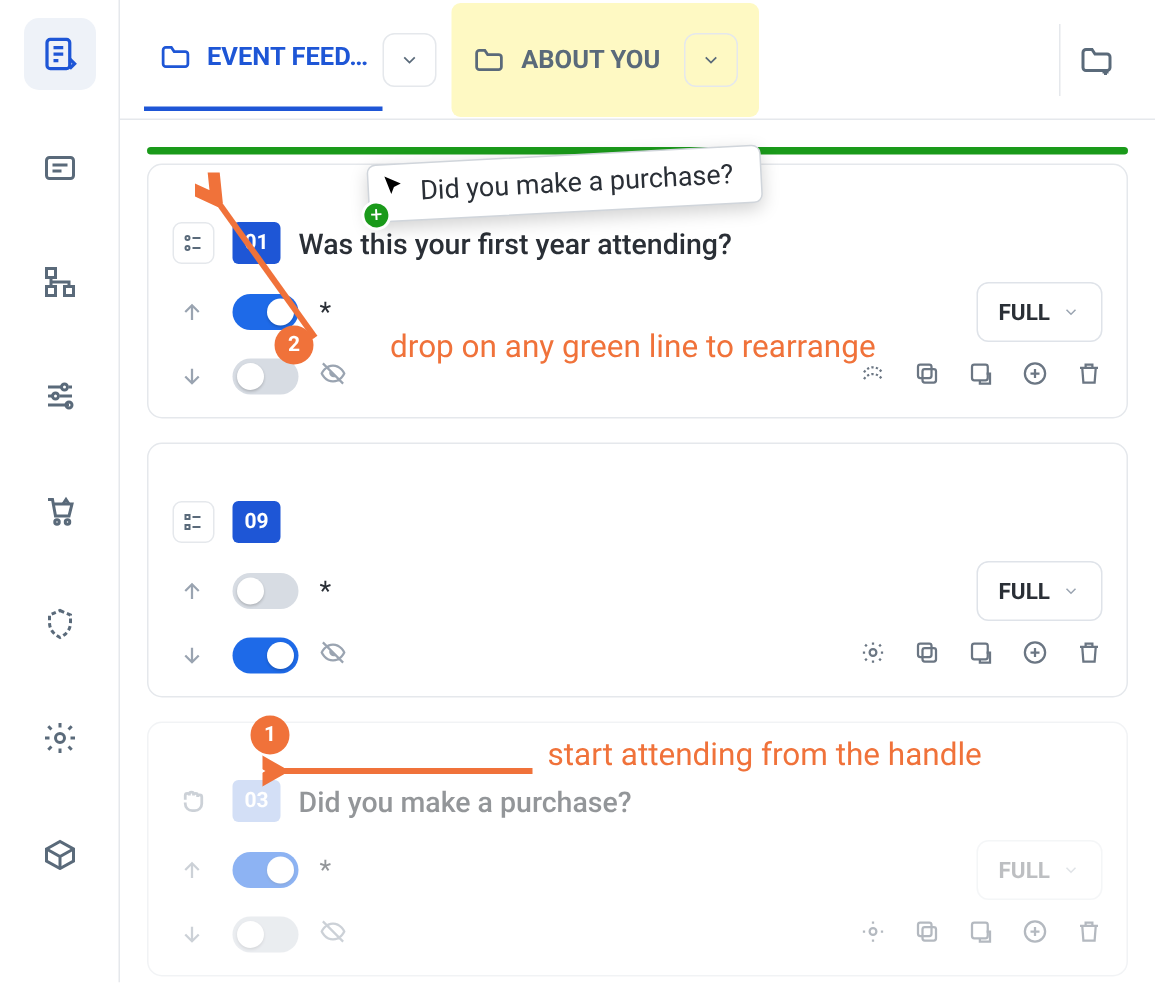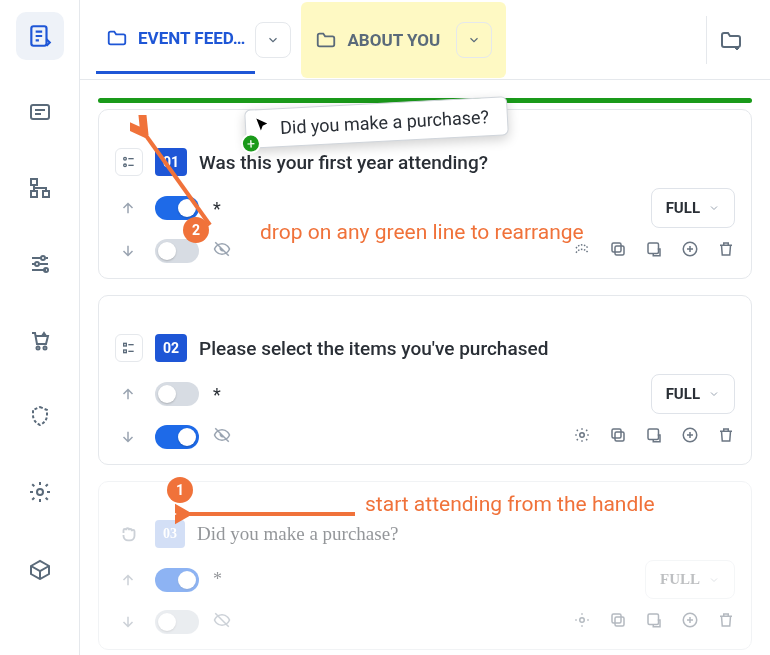--- a/index.html
+++ b/index.html
@@ -12,21 +12,21 @@
 .tabs { display: flex; align-items: center; border-bottom: 1px solid #e5e8ec; height: 80px; padding: 0 16px; gap: 0; }
 .tab { display: flex; align-items: center; gap: 10px; padding: 8px 10px; border-radius: 6px; cursor: pointer; color: #5a6a7a; font-weight: 700; font-size: 17px; }
 .tab.active { color: #1e56d6; border-bottom: 3px solid #1e56d6; padding-bottom: 22px; padding-top:22px; border-radius:0; }
 .tab.inactive { background: #fef9c3; padding: 20px 14px; }
 .chev-box { width: 36px; height: 36px; border: 1px solid #e5e8ec; border-radius: 8px; display: flex; align-items: center; justify-content: center; color: #5a6a7a; cursor: pointer; }
 .tabs-spacer { flex: 1; }
 .add-tab { width: 48px; height: 48px; display: flex; align-items: center; justify-content: center; color: #5a6a7a; border-left: 1px solid #e5e8ec; cursor: pointer; }
 .content { flex: 1; padding: 18px 18px; overflow: hidden; position: relative; }
 .drop-line { height: 5px; background: #1a9a1a; border-radius: 4px; margin-bottom: 6px; }
 .card { background: #fff; border: 1px solid #e5e8ec; border-radius: 10px; padding: 14px 16px 14px 16px; margin-bottom: 16px; position: relative; }
-.card.ghost { opacity: 0.5; font-family: Liberation Serif, serif; }
+.card.ghost { opacity: 0.5; }
 .card-head { display: flex; align-items: center; gap: 12px; margin-top: 24px; }
 .type-icon { width: 28px; height: 28px; border: 1px solid #e5e8ec; border-radius: 6px; display: flex; align-items: center; justify-content: center; color: #5a6a7a; }
 .num-badge { background: #1e56d6; color: #fff; font-weight: 700; font-size: 14px; padding: 6px 8px; border-radius: 4px; min-width: 30px; text-align: center; }
 .num-badge.ghost { background: #a9c1ee; }
 .q-title { font-size: 19px; color: #2a2f36; font-weight: 500; }
 .rows { margin-top: 12px; display: flex; flex-direction: column; gap: 10px; }
 .row { display: flex; align-items: center; gap: 14px; }
 .arrow-btn { width: 26px; height: 26px; display: flex; align-items: center; justify-content: center; color: #9aa4b1; cursor: pointer; }
 .toggle { width: 44px; height: 24px; border-radius: 12px; position: relative; cursor: pointer; }
 .toggle .knob { width: 18px; height: 18px; border-radius: 50%; background: #fff; position: absolute; top: 3px; box-shadow: 0 1px 2px rgba(0,0,0,0.2); }
@@ -218,22 +218,21 @@
       <div class="card">
         <div class="card-head">
           <div class="type-icon">
             <svg width="16" height="16" viewBox="0 0 24 24" fill="none" stroke="currentColor" stroke-width="2">
                 <rect x="4" y="5" width="4" height="4"></rect>
                 <path d="M11 7h8"></path>
                 <rect x="4" y="15" width="4" height="4"></rect>
                 <path d="M11 17h8"></path>
               </svg>
           </div>
-          <div class="num-badge">02</div>
-          <div class="q-title">Please select the items you've purchased</div>
+          <div class="num-badge">09</div>
         </div>
         <div class="rows">
           <div class="row">
             <div class="arrow-btn">
                 <svg width="18" height="18" viewBox="0 0 24 24" fill="none" stroke="currentColor" stroke-width="2">
                   <path d="M12 19V6M6 12l6-6 6 6"></path>
                 </svg>
               </div>
             <div class="toggle off">
                 <div class="knob"></div>

